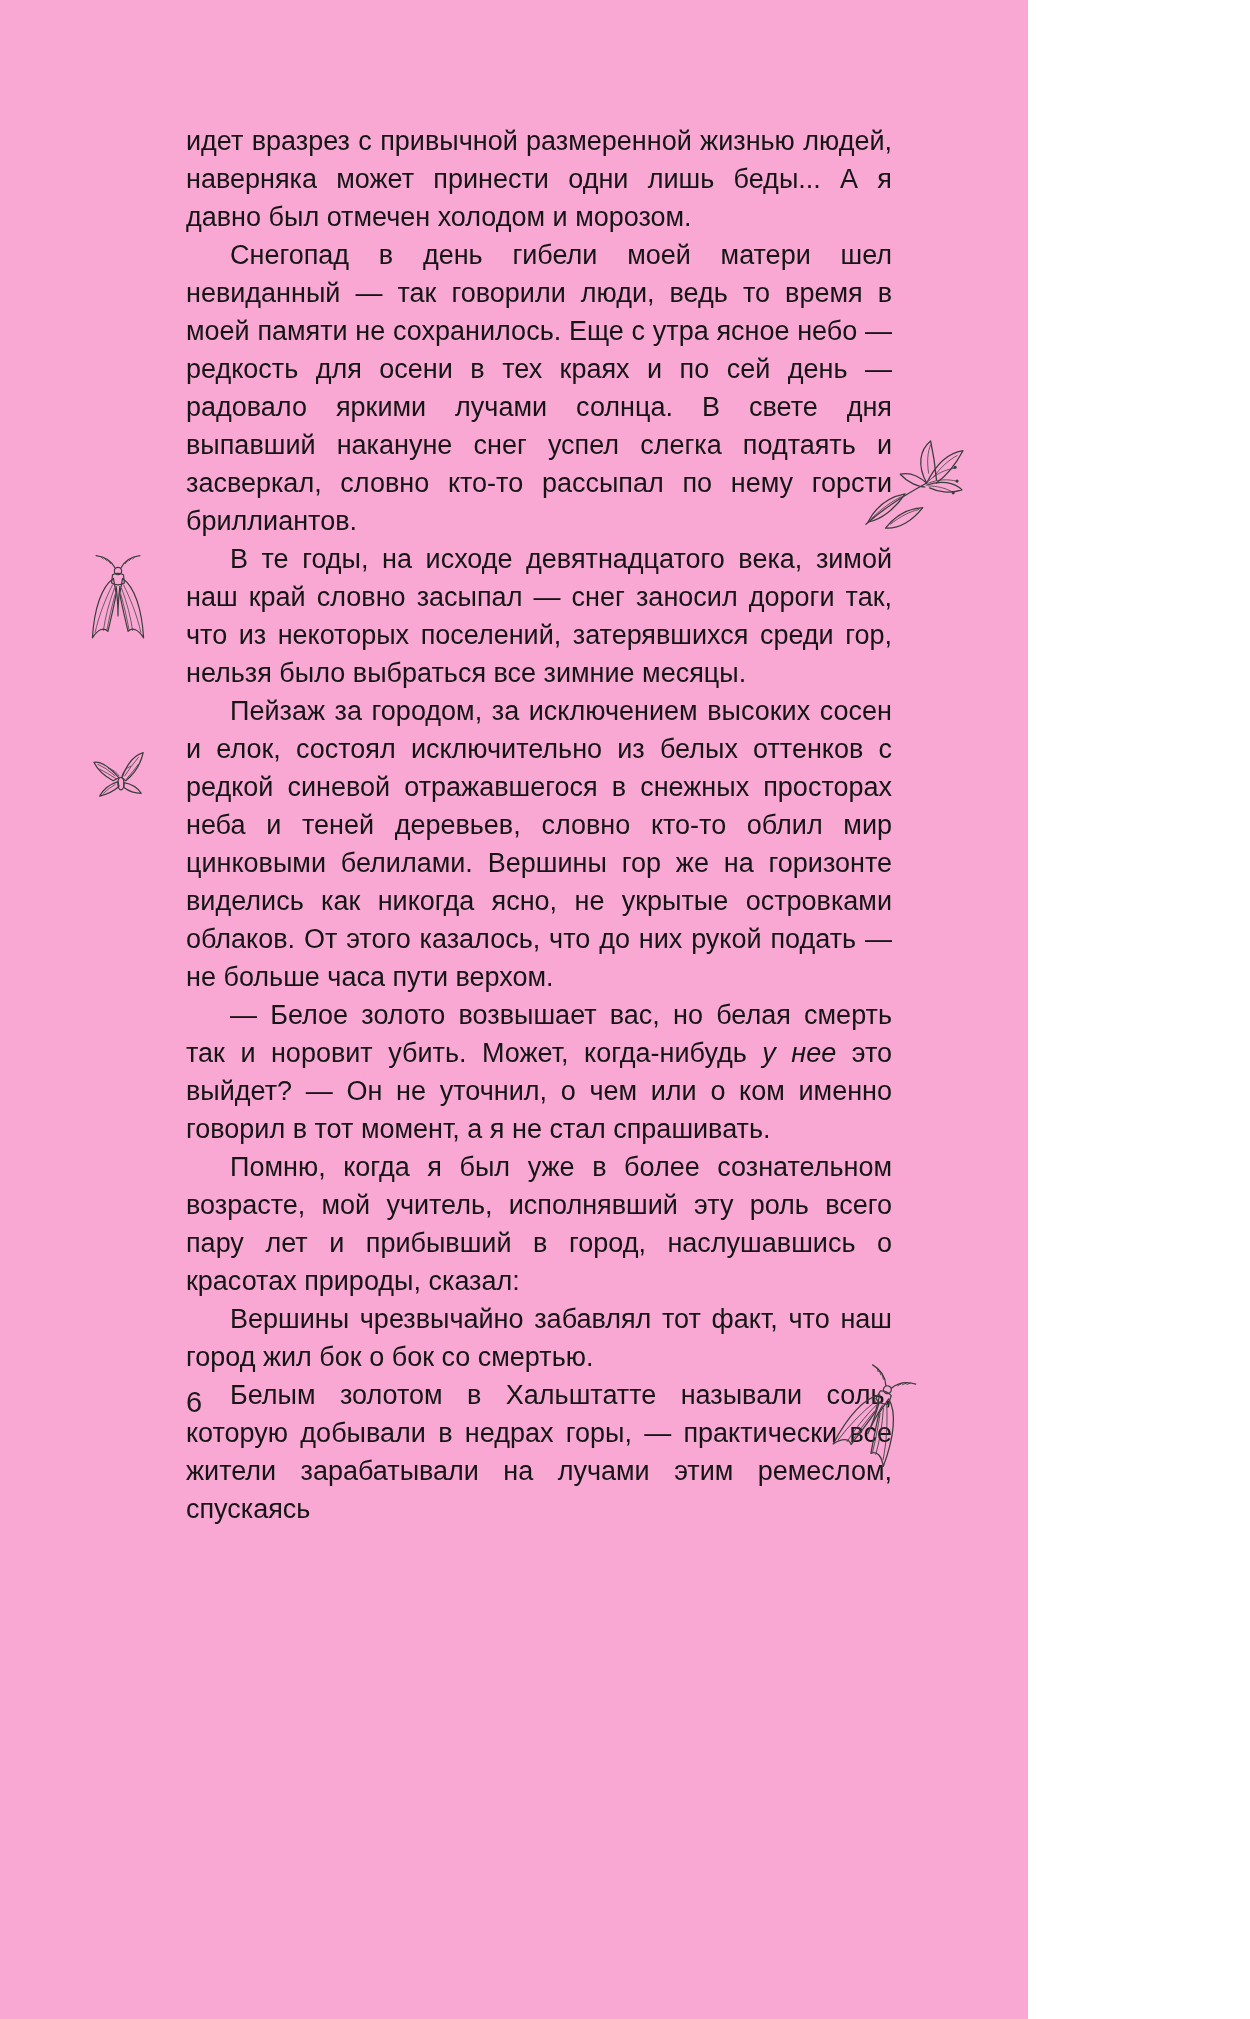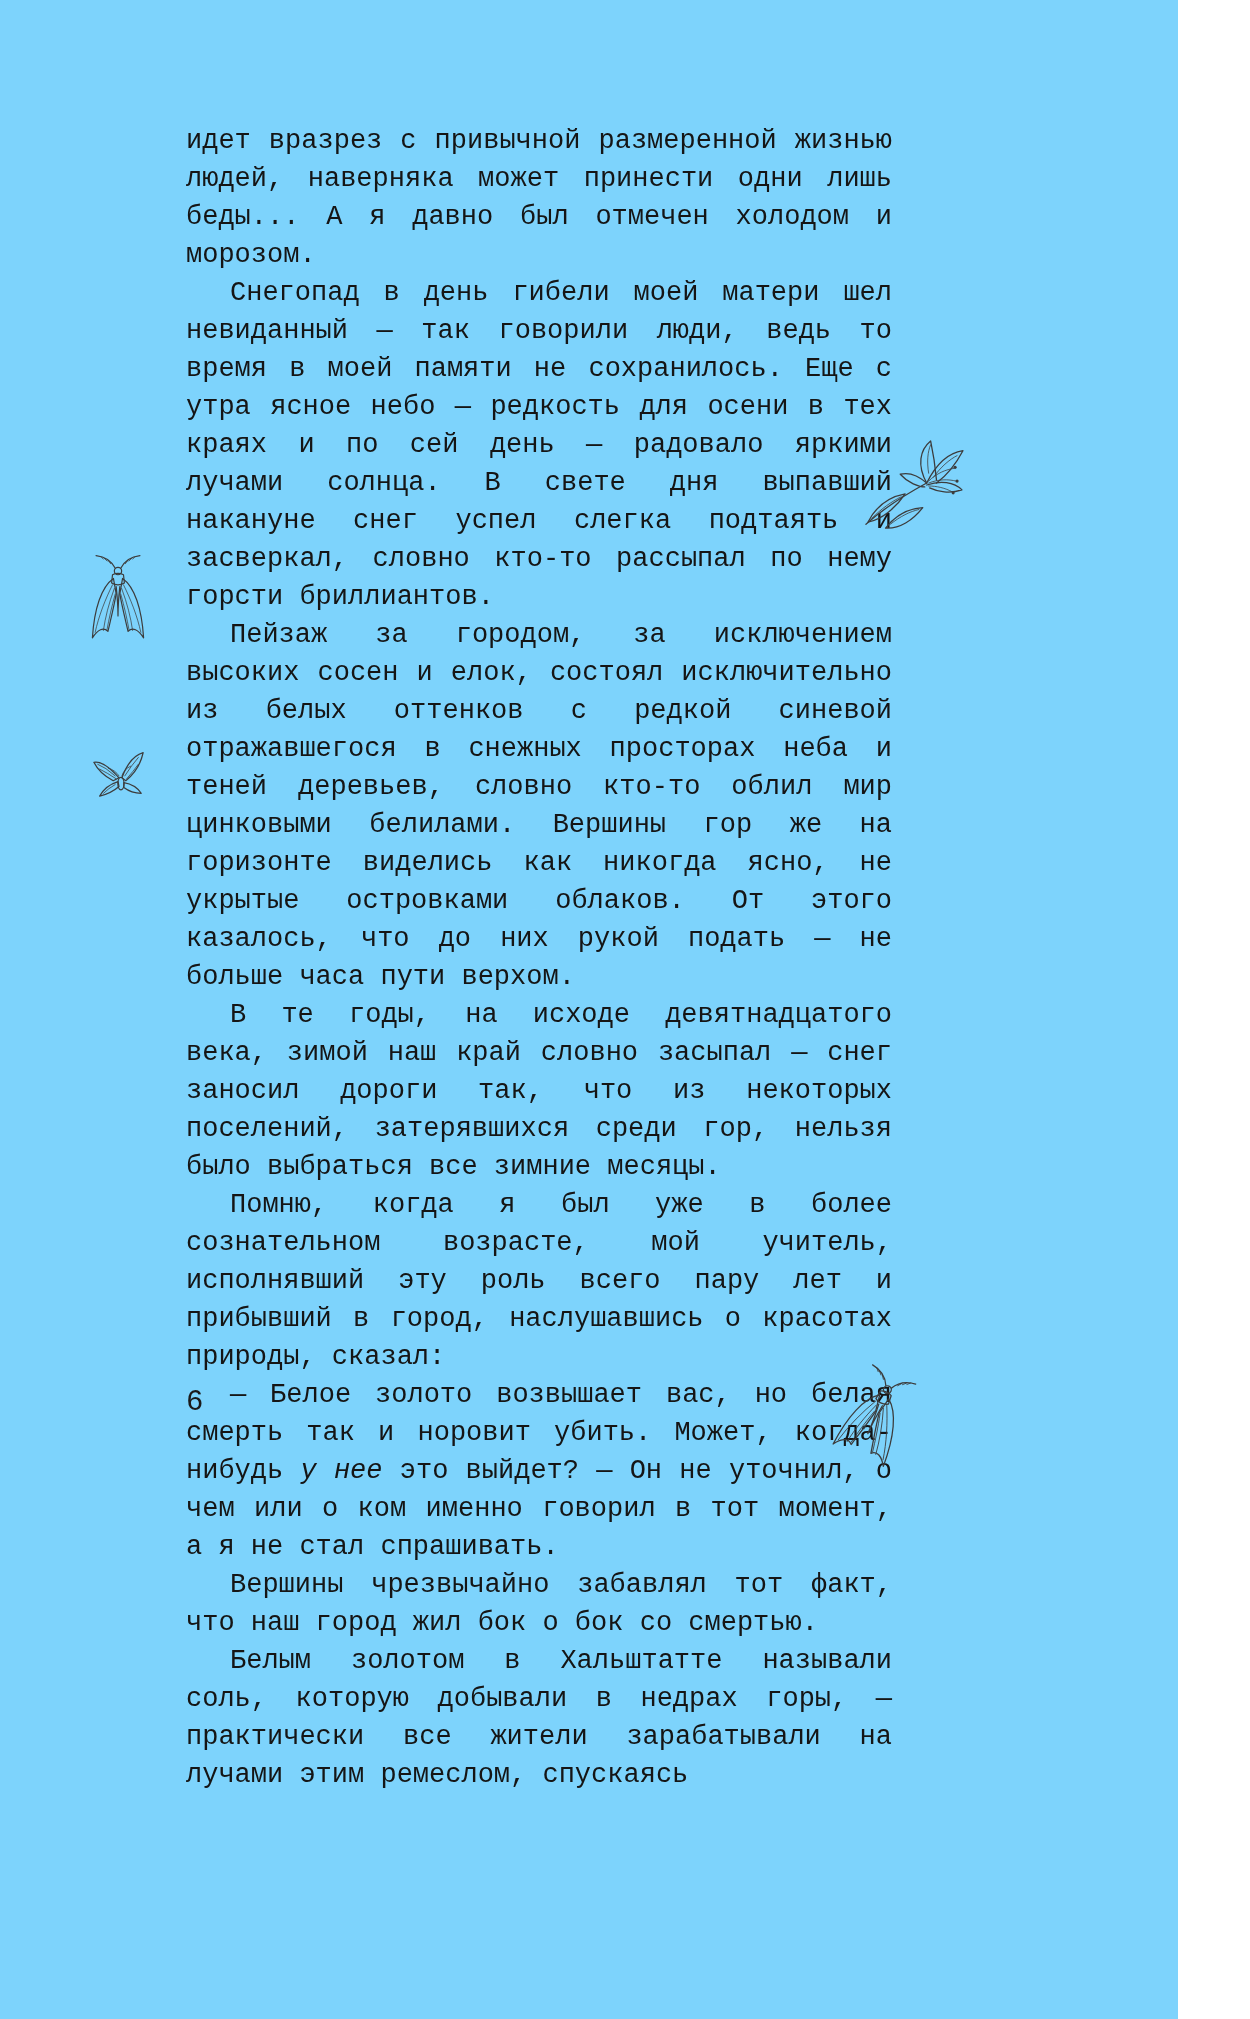--- a/index.html
+++ b/index.html
@@ -2,25 +2,25 @@
 <html lang="ru"><head>
 <meta charset="utf-8">
 <style>
   html, body {
     margin: 0;
     padding: 0;
     background: #ffffff;
   }
   .page {
     position: relative;
-    width: 1178px;
+    width: 1028px;
     height: 2019px;
-    background: #7dd3fc;
+    background: #f9a8d4;
     overflow: hidden;
-    font-family: Liberation Mono, monospace;
+    font-family: Liberation Sans, sans-serif;
     color: #151515;
   }
   .text-block {
     position: absolute;
     left: 186px;
     top: 122px;
     width: 706px;
     font-size: 27px;
     line-height: 38px;
     text-align: justify;
@@ -68,24 +68,24 @@
   .moth-bottom-right { left: 824px; top: 1368px; }
 </style>
 </head>
 <body>
 
 <div class="page">
 
   <div class="text-block">
     <p class="no-indent">идет вразрез с привычной размеренной жизнью людей, наверняка может принести одни лишь беды... А я давно был отмечен холодом и морозом.</p>
     <p>Снегопад в день гибели моей матери шел невиданный — так говорили люди, ведь то время в моей памяти не сохранилось. Еще с утра ясное небо — редкость для осени в тех краях и по сей день — радовало яркими лучами солнца. В свете дня выпавший накануне снег успел слегка подтаять и засверкал, словно кто-то рассыпал по нему горсти бриллиантов.</p>
+    <p>В те годы, на исходе девятнадцатого века, зимой наш край словно засыпал — снег заносил дороги так, что из некоторых поселений, затерявшихся среди гор, нельзя было выбраться все зимние месяцы.</p>
     <p>Пейзаж за городом, за исключением высоких сосен и елок, состоял исключительно из белых оттенков с редкой синевой отражавшегося в снежных просторах неба и теней деревьев, словно кто-то облил мир цинковыми белилами. Вершины гор же на горизонте виделись как никогда ясно, не укрытые островками облаков. От этого казалось, что до них рукой подать — не больше часа пути верхом.</p>
-    <p>В те годы, на исходе девятнадцатого века, зимой наш край словно засыпал — снег заносил дороги так, что из некоторых поселений, затерявшихся среди гор, нельзя было выбраться все зимние месяцы.</p>
+    <p><span>— Белое золото возвышает вас, но белая смерть так и норовит убить. Может, когда-нибудь </span><span class="italic">у нее</span><span> это выйдет? — Он не уточнил, о чем или о ком именно говорил в тот момент, а я не стал спрашивать.</span></p>
     <p>Помню, когда я был уже в более сознательном возрасте, мой учитель, исполнявший эту роль всего пару лет и прибывший в город, наслушавшись о красотах природы, сказал:</p>
-    <p><span>— Белое золото возвышает вас, но белая смерть так и норовит убить. Может, когда-нибудь </span><span class="italic">у нее</span><span> это выйдет? — Он не уточнил, о чем или о ком именно говорил в тот момент, а я не стал спрашивать.</span></p>
     <p>Вершины чрезвычайно забавлял тот факт, что наш город жил бок о бок со смертью.</p>
     <p>Белым золотом в Хальштатте называли соль, которую добывали в недрах горы, — практически все жители зарабатывали на лучами этим ремеслом, спускаясь</p>
   </div>
 
   <div class="page-number">6</div>
 
   <div class="decor flower-right">
     <svg width="108" height="98" viewBox="0 0 110 100">
       <path d="M8 90 C28 72 48 60 70 48"></path>
       <path d="M10 88 C18 72 32 62 48 59 C38 74 24 85 10 88 Z"></path>

